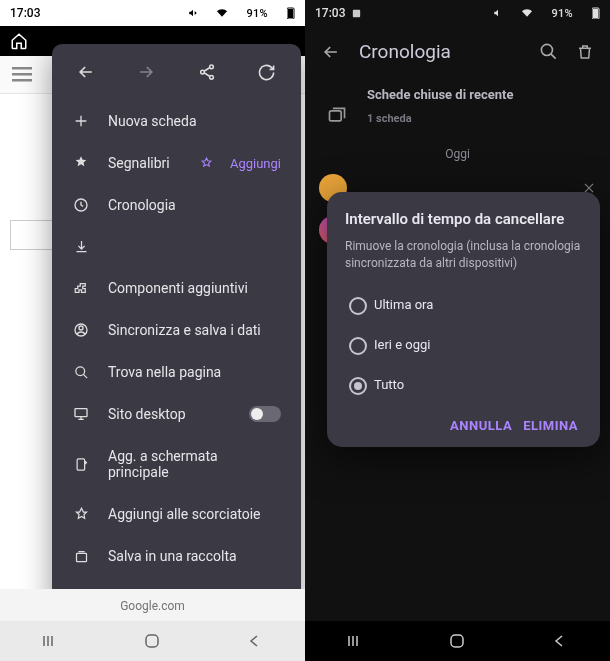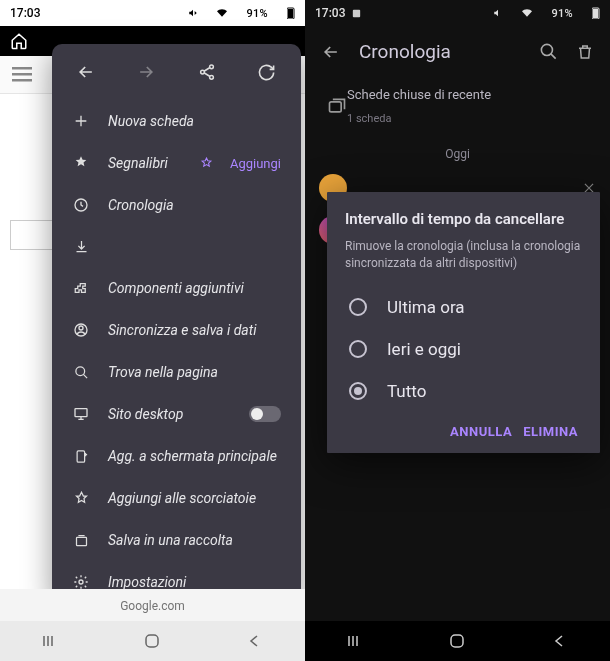--- a/index.html
+++ b/index.html
@@ -14,44 +14,44 @@
     .topbar { height: 30px; display: flex; align-items: center; padding: 0 10px; gap: 14px; background: #000; color: #fff; }
     .hamburgerbar { height: 38px; display: flex; align-items: center; padding: 0 12px; background: #fafafa; border-bottom: 1px solid #e5e5e5; }
     .hamburger svg { display: block; }
     .searchbox-bg { position: absolute; top: 220px; left: 10px; right: 4px; height: 30px; background: #fff; border: 1px solid #ccc; }
     .dropdown { position: absolute; top: 44px; left: 52px; right: 4px; background: #3b3944; border-radius: 10px; box-shadow: 0 8px 30px rgba(0,0,0,0.4); overflow: hidden; }
     .dd-nav { display: flex; align-items: center; justify-content: space-between; padding: 14px 20px; }
     .dd-nav-item { display: flex; align-items: center; justify-content: center; width: 28px; height: 28px; color: #ddd; }
     .dd-nav-item.dim { opacity: 0.45; }
     .dd-row { display: flex; align-items: center; padding: 13px 20px; gap: 18px; color: #e6e6e9; font-size: 14px; }
     .dd-icon { width: 18px; display: flex; align-items: center; justify-content: center; color: #d5d5dc; }
-    .dd-label { flex: 1; font-style: italic; }
+    .dd-label { flex: 1; }
     .dd-badge { color: #aa85ff; font-size: 13px; display: flex; align-items: center; gap: 17px; }
     .dd-switch { width: 32px; height: 16px; border-radius: 8px; background: #6a6872; position: relative; }
     .dd-switch::after { content: ""; position: absolute; left: 2px; top: 2px; width: 12px; height: 12px; background: #eee; border-radius: 50%; }
     .footer-text { text-align: center; font-size: 12px; color: #737373; padding: 10px 0 8px; background: #f4f4f4; }
     .navgesture { height: 40px; display: flex; align-items: center; justify-content: space-around; background: #000; }
     .screen.right .navgesture { background: #000; }
     .navgesture .nav-el { color: #ddd; display: flex; align-items: center; justify-content: center; width: 40px; }
     .screen.left .navgesture { background: #eaeaea; }
     .screen.left .navgesture .nav-el { color: #555; }
     
     .rt-header { display: flex; align-items: center; padding: 14px 16px; gap: 18px; color: #d9d5e2; }
     .rt-title { flex: 1; font-size: 19px; font-weight: 400; color: #d0cbdc; }
-    .rt-recent { display: flex; align-items: center; gap: 0; padding: 10px 22px 16px; color: #bab7c2; }
+    .rt-recent { display: flex; align-items: flex-end; gap: 20px; padding: 10px 22px 16px; color: #bab7c2; font-weight: bold; }
     .rt-recent-text { font-size: 13px; }
     .rt-recent-sub { font-size: 11px; color: #7b7883; margin-top: 10px; }
     .rt-section { padding: 6px 20px; font-size: 12px; color: #8d8a96; text-align: center; }
     .rt-listitem { height: 42px; display: flex; align-items: center; padding: 0 14px; gap: 10px; }
     .rt-listitem .thumb { width: 28px; height: 28px; border-radius: 14px; background: #e8a33a; }
     .rt-listitem .close { color: #888; }
-    .dialog { position: absolute; top: 192px; left: 22px; right: 10px; background: #3b3944; border-radius: 1px; padding: 18px 18px 10px; color: #e8e6ee; box-shadow: 0 10px 40px rgba(0,0,0,0.6); }
+    .dialog { position: absolute; top: 192px; left: 22px; right: 10px; background: #3b3944; border-radius: 15px; padding: 18px 18px 10px; color: #e8e6ee; box-shadow: 0 10px 40px rgba(0,0,0,0.6); }
     .dialog-title { font-size: 15px; font-weight: 600; margin-bottom: 10px; }
     .dialog-sub { font-size: 12px; color: #b9b6c2; line-height: 1.4; margin-bottom: 14px; }
-    .radio-row { display: flex; align-items: center; gap: 20px; padding: 11px 4px; font-size: 17px; }
+    .radio-row { display: flex; gap: 7px; padding: 11px 4px; font-size: 13px; }
     .radio { width: 18px; height: 18px; border-radius: 50%; border: 2px solid #c7c4d1; position: relative; }
     .radio.checked::after { content: ""; position: absolute; left: 3px; top: 3px; width: 8px; height: 8px; background: #c7c4d1; border-radius: 50%; }
     .dialog-actions { display: flex; justify-content: flex-end; gap: 11px; padding: 12px 4px 4px; }
     .dialog-btn { color: #aa85ff; font-size: 13px; font-weight: 700; letter-spacing: 0.5px; text-transform: uppercase; }
     svg { display: block; }
     .left-bottom { position: absolute; bottom: 0; left: 0; right: 0; }
   </style>
 </head>
 <body>
 

